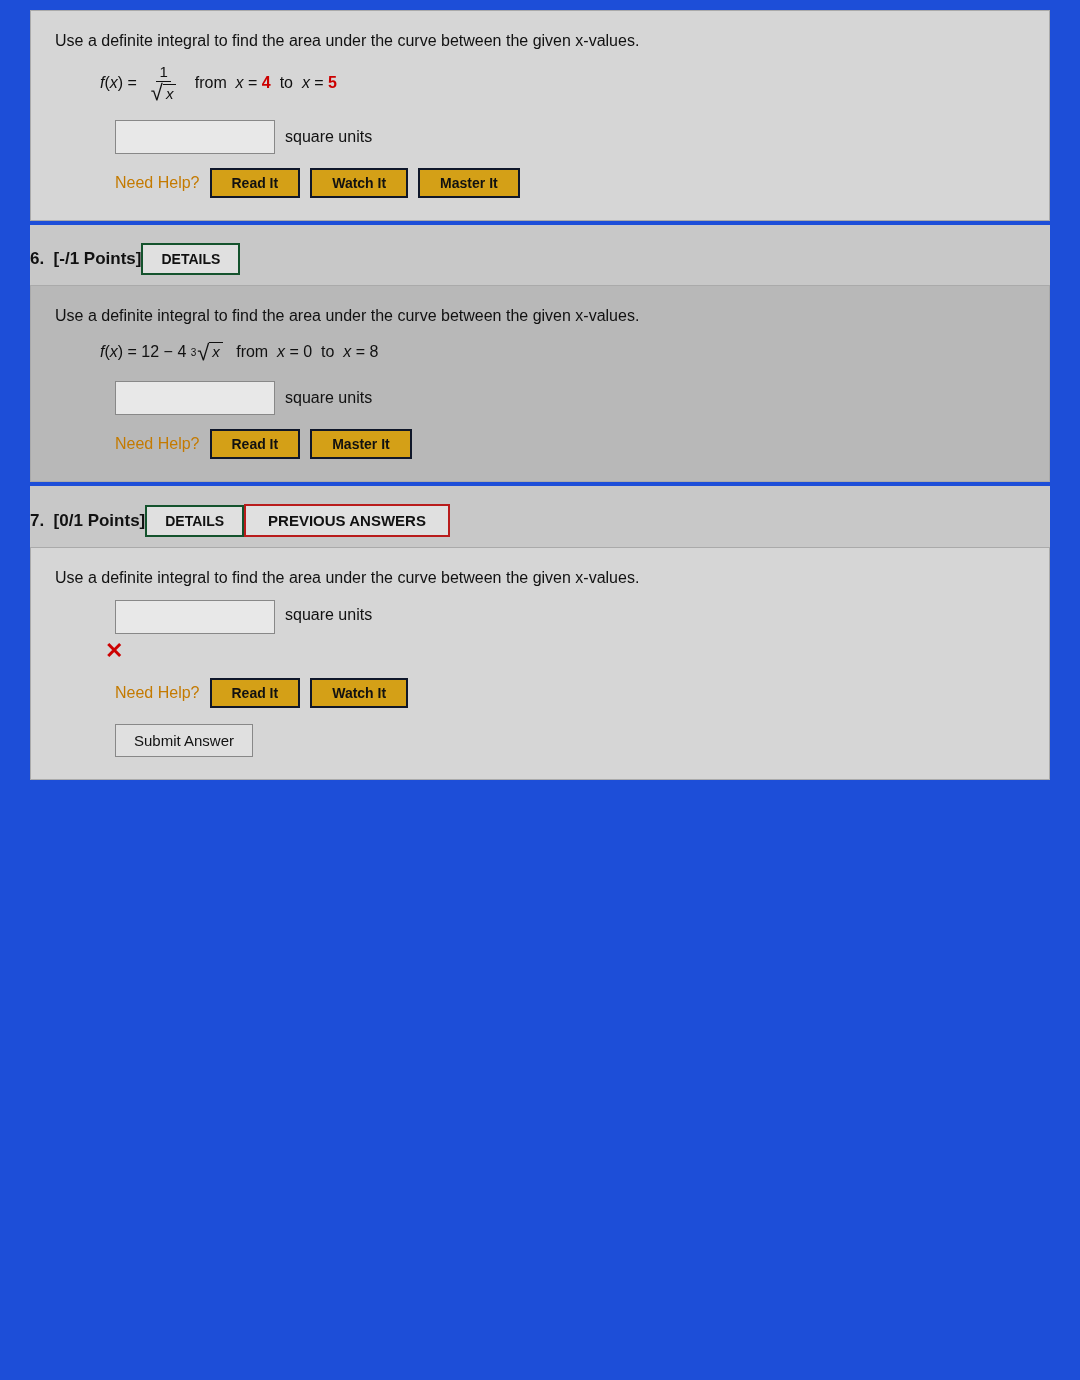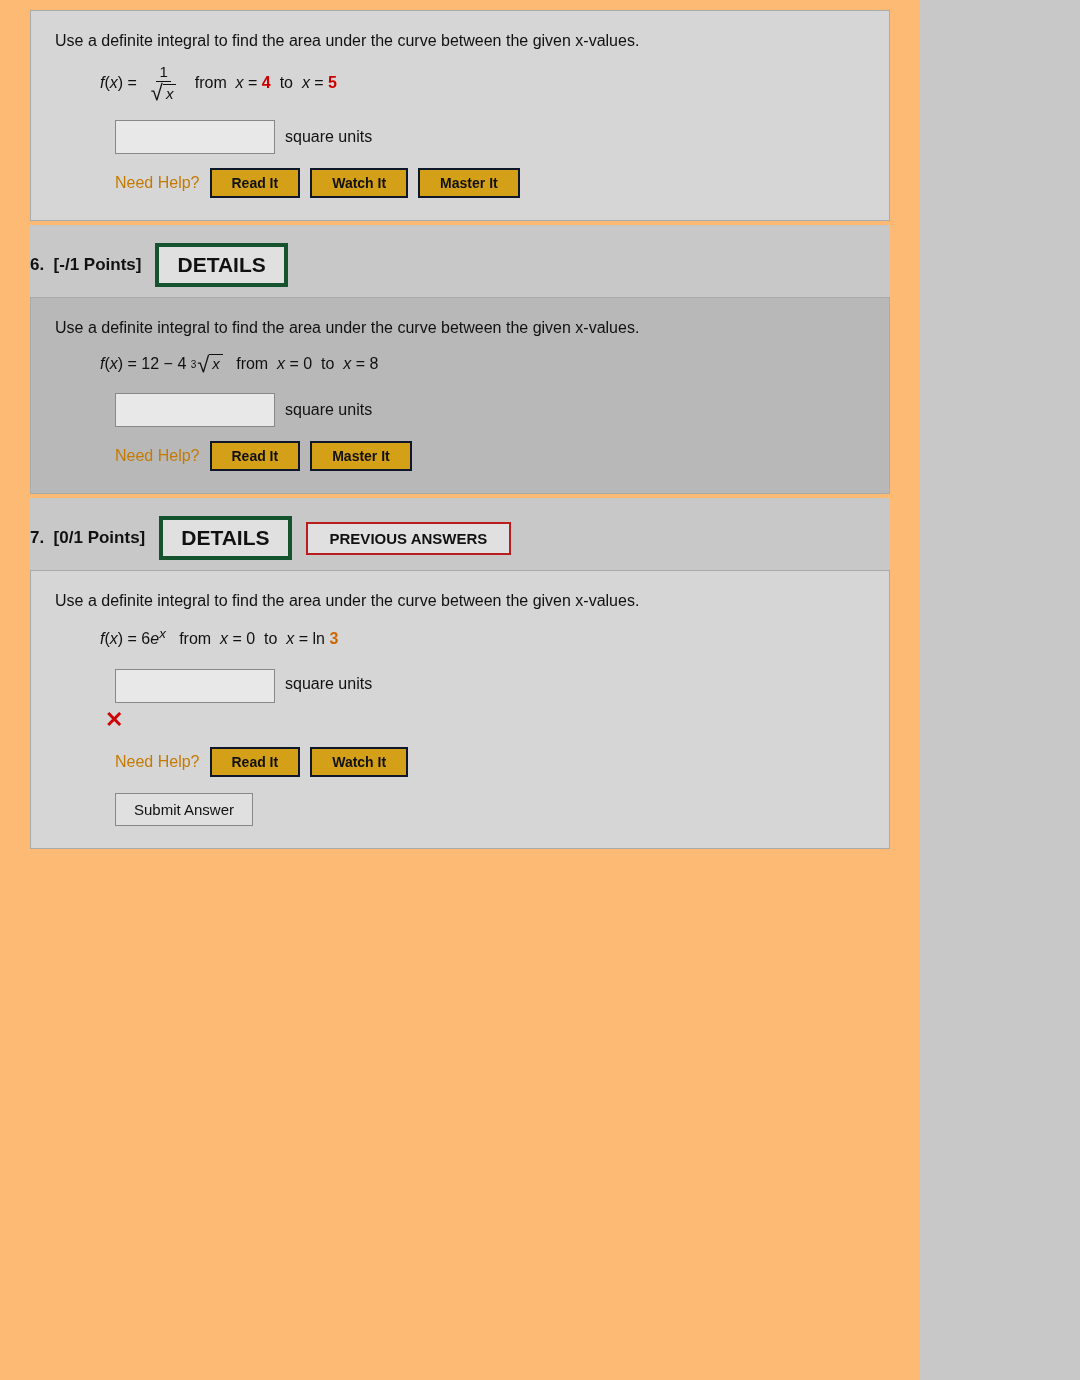--- a/index.html
+++ b/index.html
@@ -3,23 +3,23 @@
   <meta charset="utf-8">
   <style>
     * { box-sizing: border-box; margin: 0; padding: 0; }
     body {
       font-family: Arial, sans-serif;
       background: #c8c8c8;
       font-size: 16px;
       color: #111;
     }
     .page {
-      width: 920px;
+      width: 1080px;
       min-height: 1380px;
-      background: #fdba74;
+      background: #1d4ed8;
       padding: 10px 0;
     }
     .problem-block {
       background: #d6d6d6;
       border: 1px solid #aaa;
       margin: 0 30px 4px 30px;
       padding: 18px 24px 22px 24px;
     }
     .problem-block.shaded {
       background: #b8b8b8;
@@ -134,36 +134,35 @@
       font-size: 14px;
       font-weight: bold;
       background: #d4a017;
       border: 2px solid #0f172a;
       color: #111;
       cursor: pointer;
     }
     .section-header {
       display: flex;
       align-items: center;
-      gap: 14px;
       margin: 0 30px 0 30px;
       padding: 18px 0 10px 0;
       background: #c8c8c8;
     }
     .section-number {
       font-size: 17px;
       font-weight: bold;
       color: #111;
     }
     .details-btn {
       padding: 6px 18px;
-      font-size: 21px;
+      font-size: 14px;
       font-weight: bold;
       background: #e0e0e0;
-      border: 4px solid #14532d;
+      border: 2px solid #14532d;
       color: #111;
       cursor: pointer;
     }
     .prev-answers-btn {
       padding: 6px 22px;
       font-size: 15px;
       font-weight: bold;
       background: #e0e0e0;
       border: 2px solid #b91c1c;
       color: #111;
@@ -252,24 +251,20 @@
   <div class="section-header">
     <span class="section-number">7.&nbsp; [0/1 Points]</span>
     <button class="details-btn">DETAILS</button>
     <button class="prev-answers-btn">PREVIOUS ANSWERS</button>
   </div>
 
   <div class="problem-block">
     <div class="problem-statement">
       Use a definite integral to find the area under the curve between the given x-values.
     </div>
-    <div class="function-line">
-      <span class="italic">f</span>(<span class="italic">x</span>) = 6<span class="italic">e</span><sup><span class="italic">x</span></sup>
-      &nbsp; from &nbsp;<span class="italic">x</span> = 0&nbsp; to &nbsp;<span class="italic">x</span> = ln <span class="highlight-orange">3</span>
-    </div>
     <div class="answer-row">
       <div class="answer-error-group">
         <input class="answer-box has-error" type="text" style="">
         <span class="error-x">✕</span>
       </div>
       <span class="square-units-label" style="align-self:flex-start; margin-top:6px;">square units</span>
     </div>
     <div class="need-help-row">
       <span class="need-help-label">Need Help?</span>
       <button class="help-btn">Read It</button>

